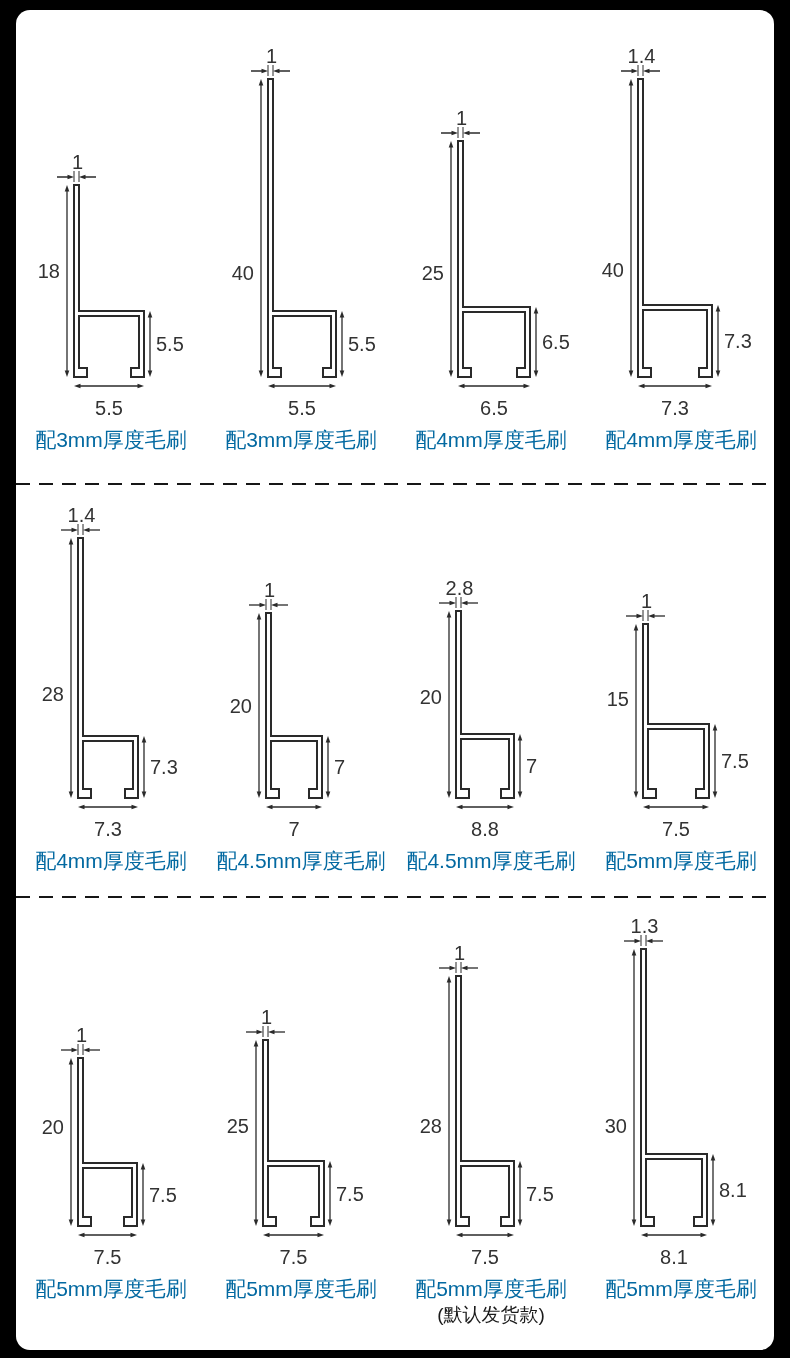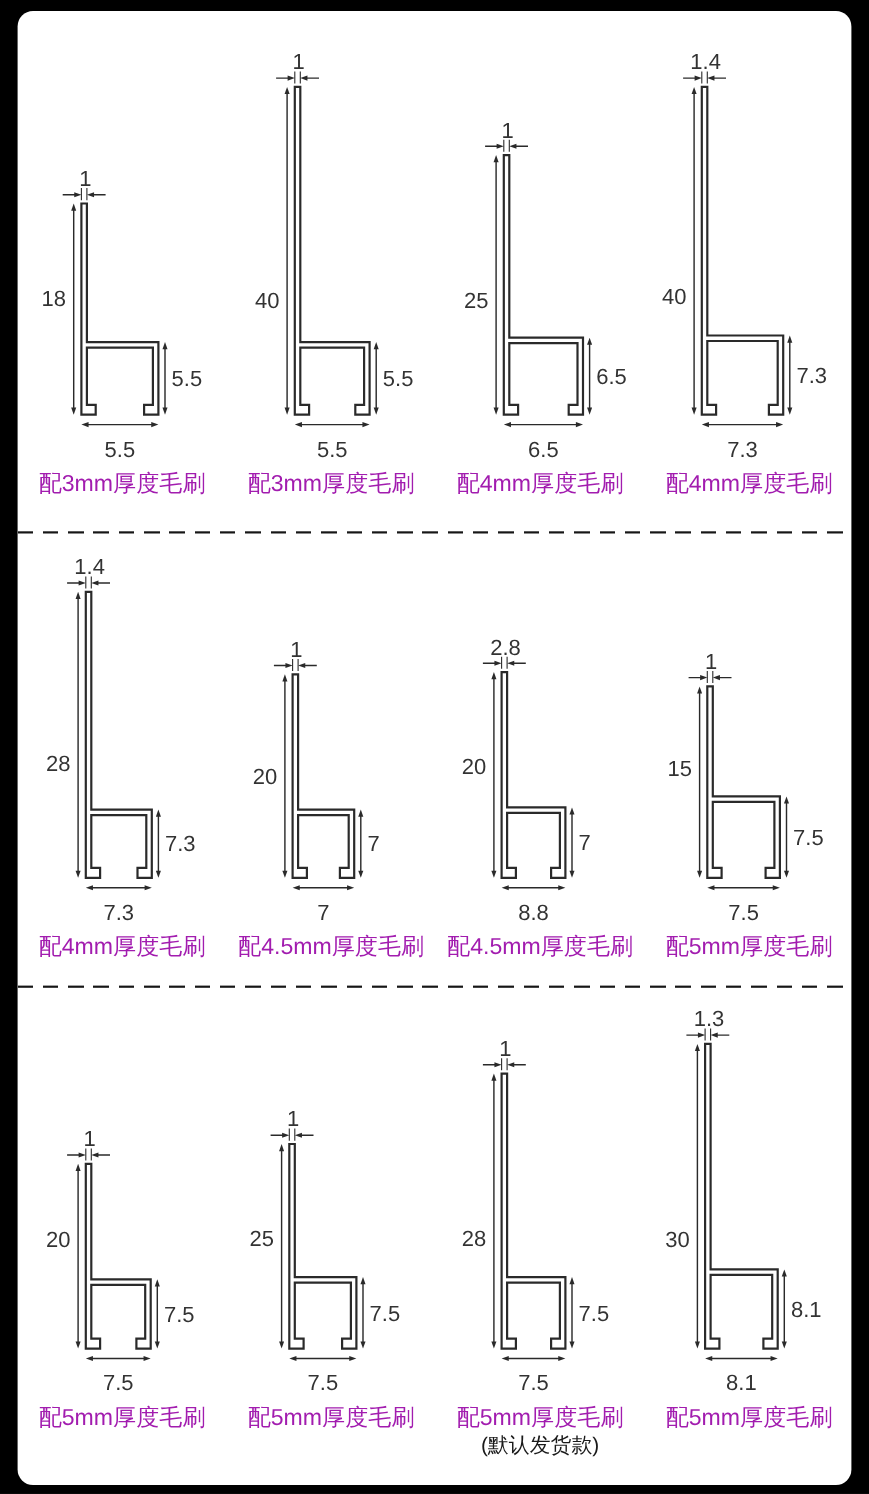--- a/index.html
+++ b/index.html
@@ -13,21 +13,21 @@
   }
   .row{
     display:grid;grid-template-columns:repeat(4,1fr);
   }
   .row1{padding-top:22px;padding-bottom:29px;}
   .row2{padding-top:13px;padding-bottom:21px;}
   .row3{padding-top:10px;padding-bottom:8px;}
   .cell{display:flex;flex-direction:column;align-items:center;}
   .cell svg{display:block;}
   .caption{
-    font-size:21px;line-height:29px;color:#a21caf;font-weight:500;
+    font-size:21px;line-height:29px;color:#0369a1;font-weight:500;
     text-align:center;margin-top:3px;white-space:nowrap;
   }
   .caption-note{
     font-size:19px;line-height:24px;color:#1a1a1a;font-weight:500;text-align:left;
   }
   .caption-note:empty{display:none;}
   .divider{
     height:2px;width:100%;
     background:repeating-linear-gradient(to right,#161616 0 14px,transparent 14px 23px);
   }

